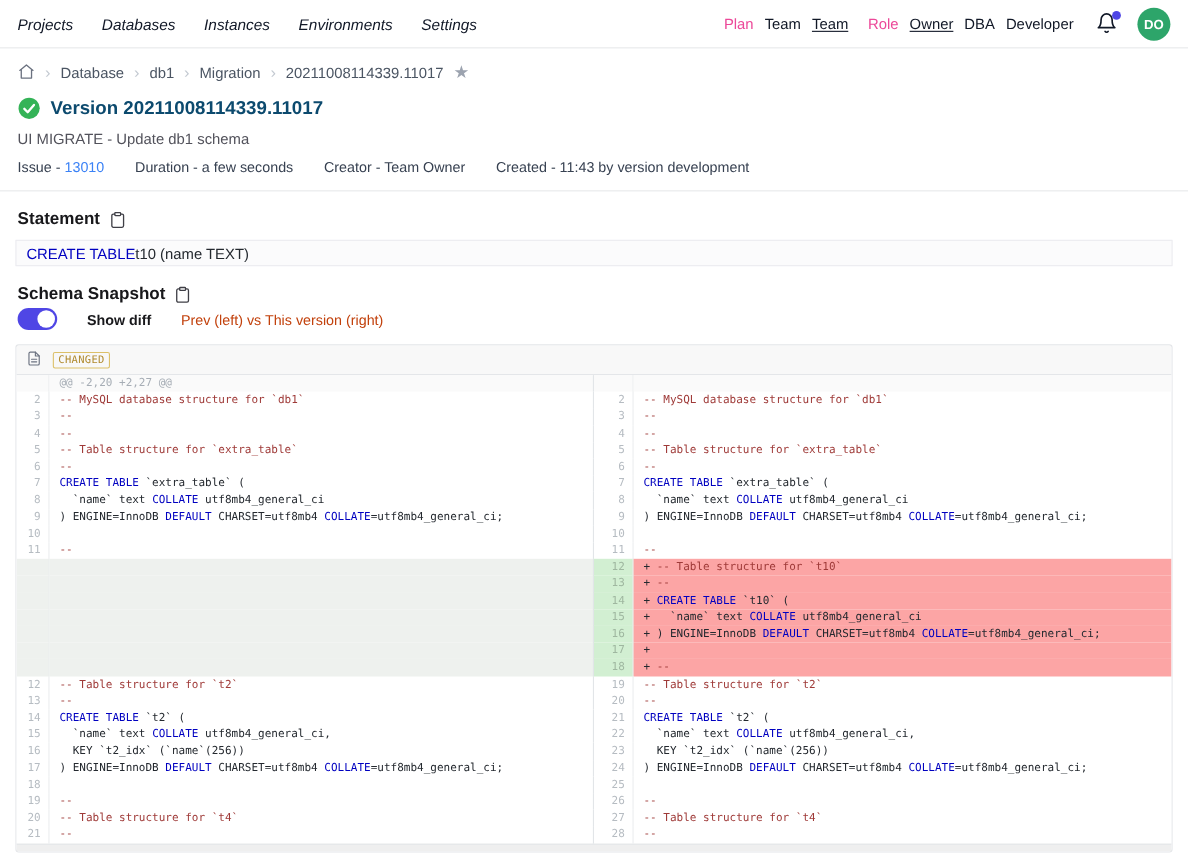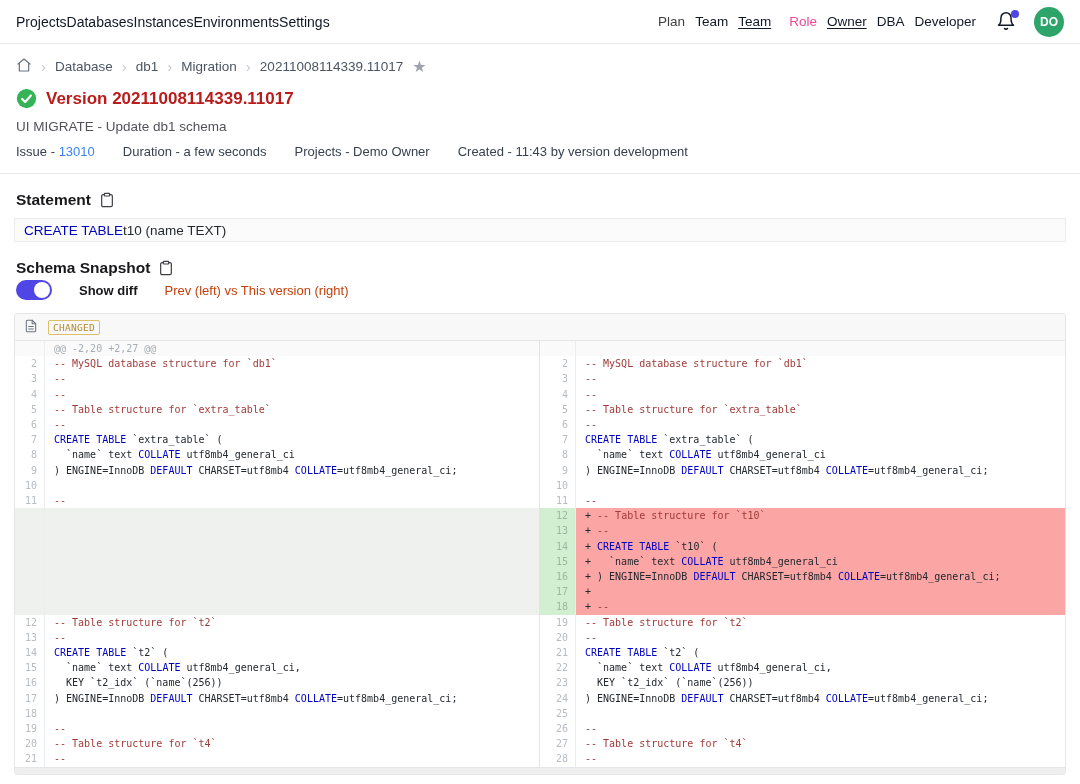--- a/index.html
+++ b/index.html
@@ -5,21 +5,21 @@
   * { margin:0; padding:0; box-sizing:border-box; }
   html,body { background:#fff; }
   body {
     width:1080px; height:784px; overflow:hidden;
     font-family:"Liberation Sans", sans-serif;
     color:#1f2937; font-size:14px;
   }
   
   .topnav { height:44px; border-bottom:1px solid #e7e8ea; padding:0 16px;
     display:flex; justify-content:space-between; align-items:center; }
-  .nav-left { display:flex; align-items:center; }
+  .nav-left { display:flex; gap:26px; align-items:center;font-style:italic; }
   .nav-left span { color:#111827; font-size:14px; cursor:pointer; }
   .nav-right { display:flex; align-items:center; gap:10px; font-size:13.5px; color:#111827; }
   .nav-right .lbl { cursor:pointer; }
   .accent { cursor:pointer; }
   .u { text-decoration:underline; text-underline-offset:2px; }
   .grp { margin-left:8px; }
   .bell { position:relative; width:22px; height:22px; margin-left:10px; cursor:pointer; }
   .bell svg { width:20px; height:20px; stroke:#111827; }
   .bell .dot { position:absolute; top:-1px; right:-1px; width:8px; height:8px; border-radius:50%; }
   .avatar { width:30px; height:30px; border-radius:50%; color:#fff; font-weight:700;
@@ -28,21 +28,21 @@
   .breadcrumb { padding:13px 16px 0; display:flex; align-items:center; gap:9px;
     font-size:13.5px; color:#4b5563; }
   .breadcrumb .home svg { width:16px; height:16px; stroke:#6b7280; }
   .bc-sep { color:#c3c9d1; font-size:15px; line-height:1; }
   .bc-item { cursor:pointer; }
   .bc-star { font-size:16px; color:#9ca3af; line-height:1; cursor:pointer; }
   
   .version-head { padding:12px 16px 0; }
   .vh-title { display:flex; align-items:center; gap:9px; }
   .vh-title svg { width:21px; height:21px; }
-  .vh-title h1 { font-size:17px; font-weight:700; color:#b91c1c; }
+  .vh-title h1 { font-size:17px; font-weight:700; color:#0c4a6e; }
   .vh-desc { margin-top:10px; font-size:13.5px; color:#52525b; }
   .vh-meta { margin-top:10px; display:flex; gap:28px; font-size:13px; color:#374151; }
   .vh-meta a { text-decoration:none; cursor:pointer; }
   .divider { margin-top:14px; border:none; border-top:1px solid #e7e8ea; }
   
   .section-head { margin:17px 16px 0; display:flex; align-items:center; gap:8px; }
   .section-head h2 { font-size:15.5px; font-weight:700; color:#18181b; }
   .copy-btn { width:16px; height:16px; cursor:pointer; display:inline-flex; }
   .copy-btn svg { width:16px; height:16px; stroke:#3f3f46; }
   
@@ -86,21 +86,21 @@
 
 <header class="topnav">
   <nav class="nav-left" id="nav-left">
       <span>Projects</span>
       <span>Databases</span>
       <span>Instances</span>
       <span>Environments</span>
       <span>Settings</span>
     </nav>
   <div class="nav-right">
-    <span class="lbl accent acc" style="color: #404040;">Plan</span>
+    <span class="lbl accent acc" style="color: #ec4899;">Plan</span>
     <span class="lbl">Team</span>
     <span class="lbl u">Team</span>
     <span class="lbl accent acc grp" style="color: #ec4899;">Role</span>
     <span class="lbl u">Owner</span>
     <span class="lbl">DBA</span>
     <span class="lbl">Developer</span>
     <span class="bell">
       <svg viewBox="0 0 24 24" fill="none" stroke-width="1.8" stroke-linecap="round" stroke-linejoin="round">
         <path d="M18 8a6 6 0 0 0-12 0c0 7-3 9-3 9h18s-3-2-3-9"></path>
           <path d="M13.7 21a2 2 0 0 1-3.4 0"></path>
@@ -136,21 +136,21 @@
     <svg viewBox="0 0 24 24" id="check-icon">
       <circle cx="12" cy="12" r="11" fill="#34b357"></circle>
       <path d="M7 12.5 10.5 16 17 8.5" fill="none" stroke="#fff" stroke-width="2.4" stroke-linecap="round" stroke-linejoin="round"></path>
     </svg>
     <h1>Version 20211008114339.11017</h1>
   </div>
   <div class="vh-desc">UI MIGRATE - Update db1 schema</div>
   <div class="vh-meta" id="vh-meta">
       <span>Issue - <a style="color: rgb(59, 130, 246);">13010</a></span>
       <span>Duration - a few seconds</span>
-      <span>Projects - Demo Owner</span>
+      <span>Creator - Team Owner</span>
       <span>Created - 11:43 by version development</span>
     </div>
 </section>
 
 <hr class="divider">
 
 <section>
   <div class="section-head">
     <h2>Statement</h2>
     <span class="copy-btn">

